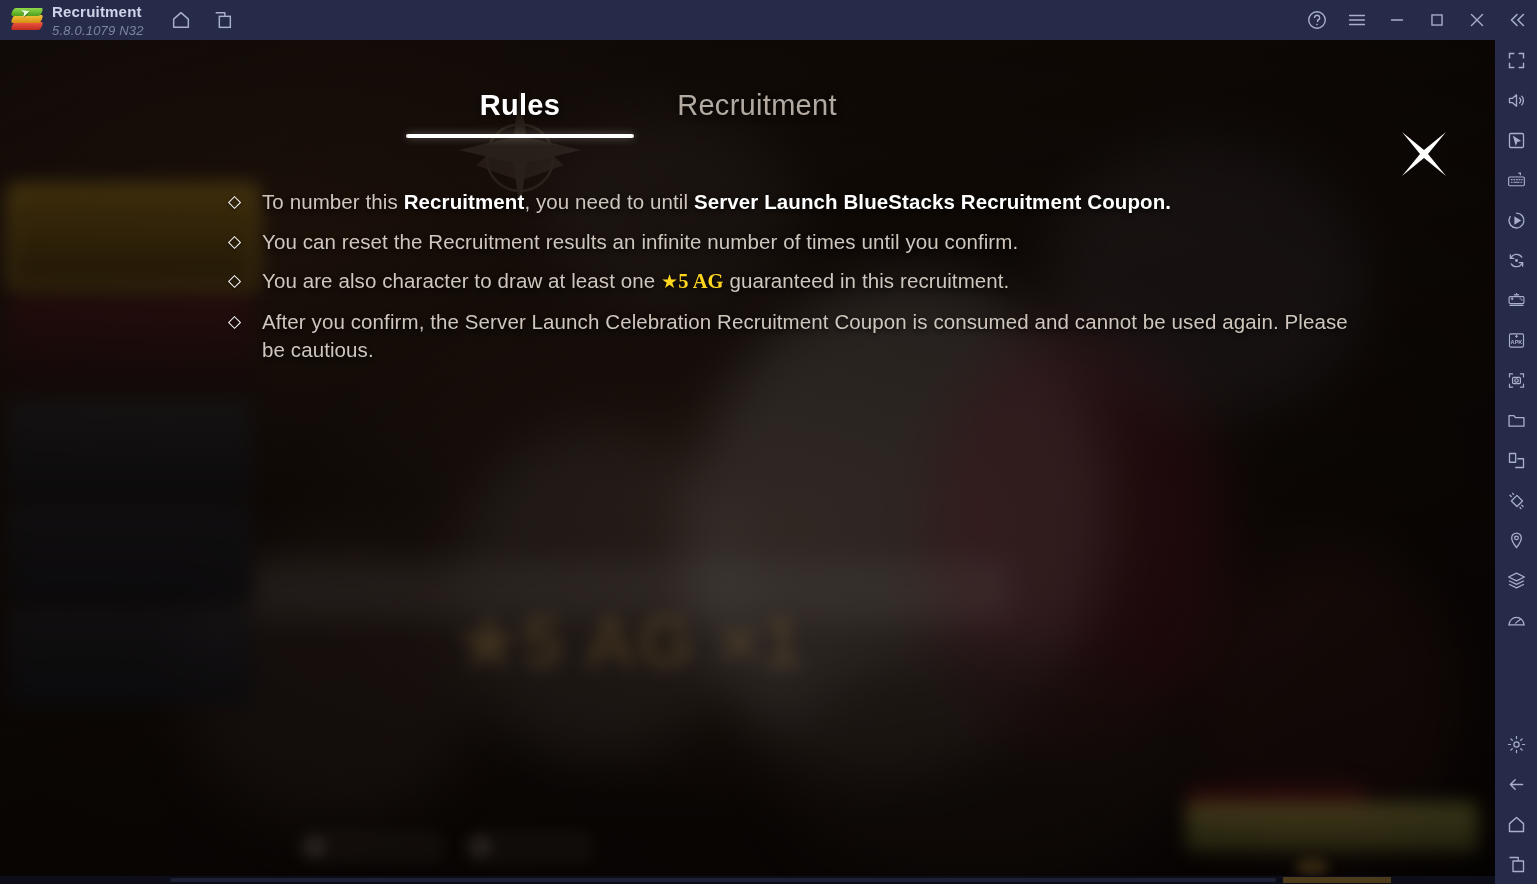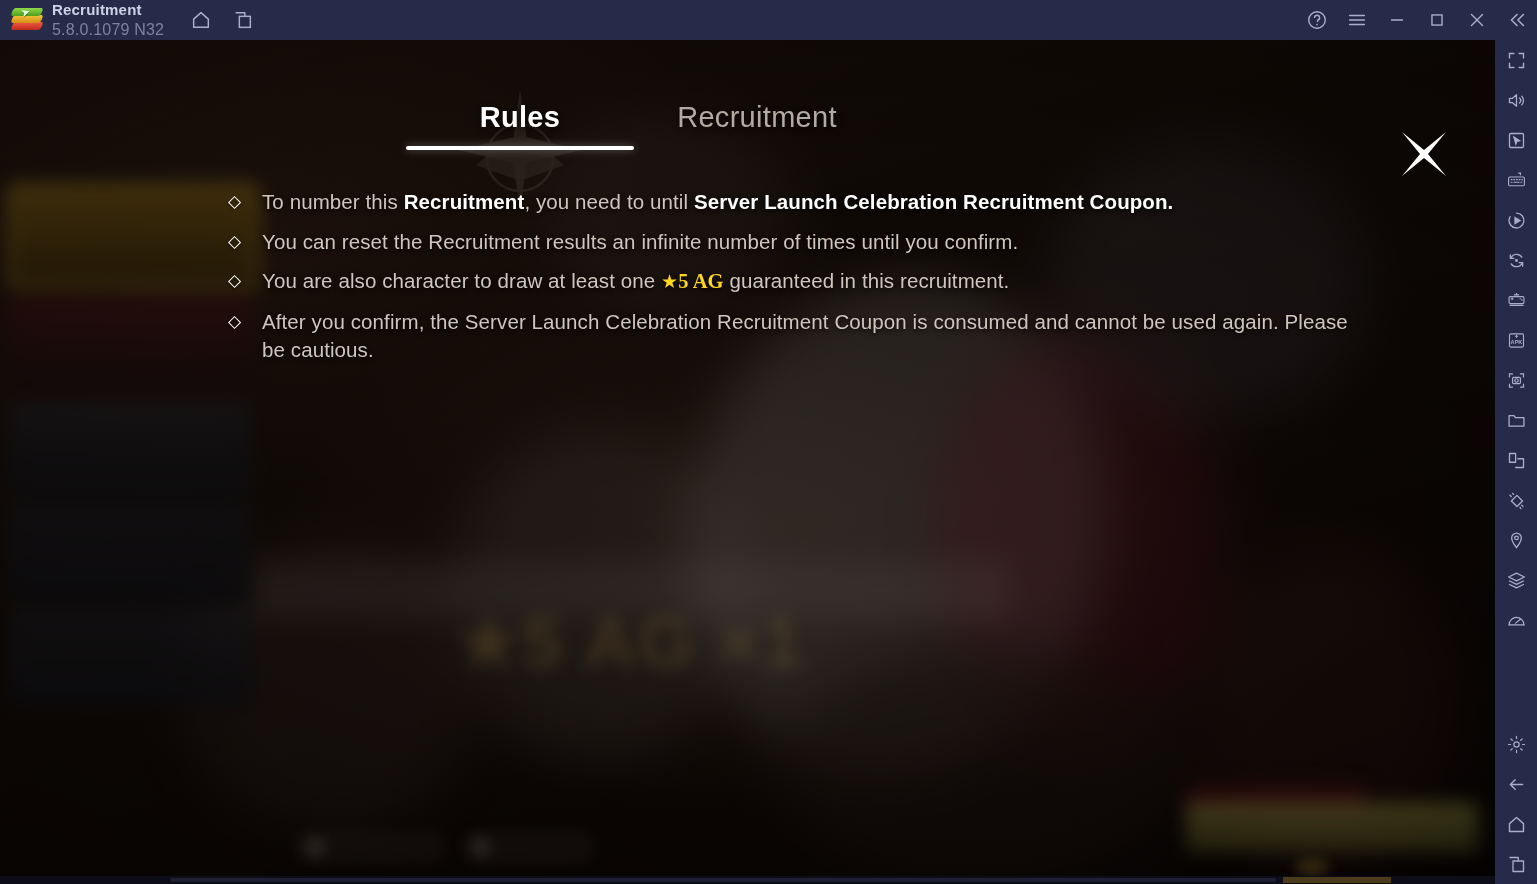--- a/index.html
+++ b/index.html
@@ -19,21 +19,21 @@
   .bs-logo{width:30px;height:26px;margin-left:12px;margin-right:10px;position:relative;flex:0 0 auto;}
   .bs-logo i{position:absolute;left:0;width:30px;height:8px;border-radius:3px/5px;display:block;
     transform:skewX(-22deg);}
   .bs-logo i.l1{top:1px;background:linear-gradient(180deg,#8fd94a,#4f9e1d);}
   .bs-logo i.l2{top:8px;background:linear-gradient(180deg,#f2c63c,#d68d12);}
   .bs-logo i.l3{top:15px;background:linear-gradient(180deg,#ef5a46,#c02a1c);}
   .bs-logo .arrow{position:absolute;left:9px;top:-1px;color:#eaffe0;font-size:11px;z-index:4;
     transform:rotate(-18deg);text-shadow:0 1px 1px rgba(0,0,0,.4);}
   .bs-name{display:flex;flex-direction:column;justify-content:center;line-height:1;}
   .bs-name .t1{color:#ced3e8;font-size:15px;font-weight:bold;letter-spacing:.2px;}
-  .bs-name .t2{color:#7d849e;font-size:16px;margin-top:5px;letter-spacing:.2px;}
+  .bs-name .t2{color:#7d849e;font-size:13px;margin-top:5px;letter-spacing:.2px;font-style:italic;}
   .tb-icons{display:flex;align-items:center;margin-left:26px;gap:20px;}
   .tb-ico{width:22px;height:22px;color:#aab0cb;display:flex;align-items:center;justify-content:center;cursor:pointer;}
   .tb-right{position:absolute;right:0;top:0;height:40px;display:flex;align-items:center;gap:0px;}
   .tb-right .tb-ico{width:40px;height:40px;}
 
   
   .toolbar{
     position:absolute;right:0;top:40px;width:42px;height:844px;
     background:#262b4a;z-index:55;
     display:flex;flex-direction:column;align-items:center;
@@ -103,21 +103,21 @@
     background:rgba(205,160,60,.45);filter:blur(6px);}
 
   
   .overlay{position:absolute;inset:0;background:rgba(4,2,1,.52);}
   .emblem{
     position:absolute;left:456px;top:46px;width:128px;height:128px;opacity:.085;
     color:#e9dcc6;
   }
   .panel{position:absolute;left:0;top:0;width:1495px;height:844px;}
 
-  .tabs{position:absolute;left:0;top:60px;width:1495px;height:68px;display:flex;
+  .tabs{position:absolute;left:0;top:48px;width:1495px;height:68px;display:flex;
         align-items:flex-start;padding-left:406px;gap:0;box-sizing:border-box;}
   .tab{position:relative;cursor:pointer;padding:0 0 16px 0;text-align:center;}
   .tab .lbl{display:block;font-size:29px;line-height:34px;letter-spacing:.3px;}
   .tab.active .lbl{color:#ffffff;font-weight:bold;text-shadow:0 2px 6px rgba(0,0,0,.7);}
   .tab:not(.active) .lbl{color:#b3aaa2;font-weight:normal;text-shadow:0 2px 6px rgba(0,0,0,.7);}
   .tab .under{position:absolute;left:0;bottom:0;width:100%;height:4px;background:#fff;border-radius:2px;
               box-shadow:0 0 8px rgba(255,255,255,.35);}
   .tab.t0{width:228px;}
   .tab.t1{width:228px;margin-left:0px;}
   .tab.t2{width:246px;margin-left:0px;}
@@ -214,21 +214,21 @@
         <svg viewBox="0 0 52 52" width="52" height="52">
           <path d="M4 4 L26 22 L48 4 L30 26 L48 48 L26 30 L4 48 L22 26 Z" fill="#ffffff"></path>
         </svg>
       </div>
 
       <div class="rules">
 
         <div class="rule">
           <span class="dia">◇</span>
           <span class="rtx">
-            <span>To number this </span><b>Recruitment</b><span>, you need to until </span><b>Server Launch Celebration Recruitment Coupon.</b>
+            <span>To number this </span><b>Recruitment</b><span>, you need to until </span><b>Server Launch BlueStacks Recruitment Coupon.</b>
           </span>
         </div>
 
         <div class="rule">
           <span class="dia">◇</span>
           <span class="rtx">
             <span>You can reset the Recruitment results an infinite number of times until you confirm.</span>
           </span>
         </div>
 

